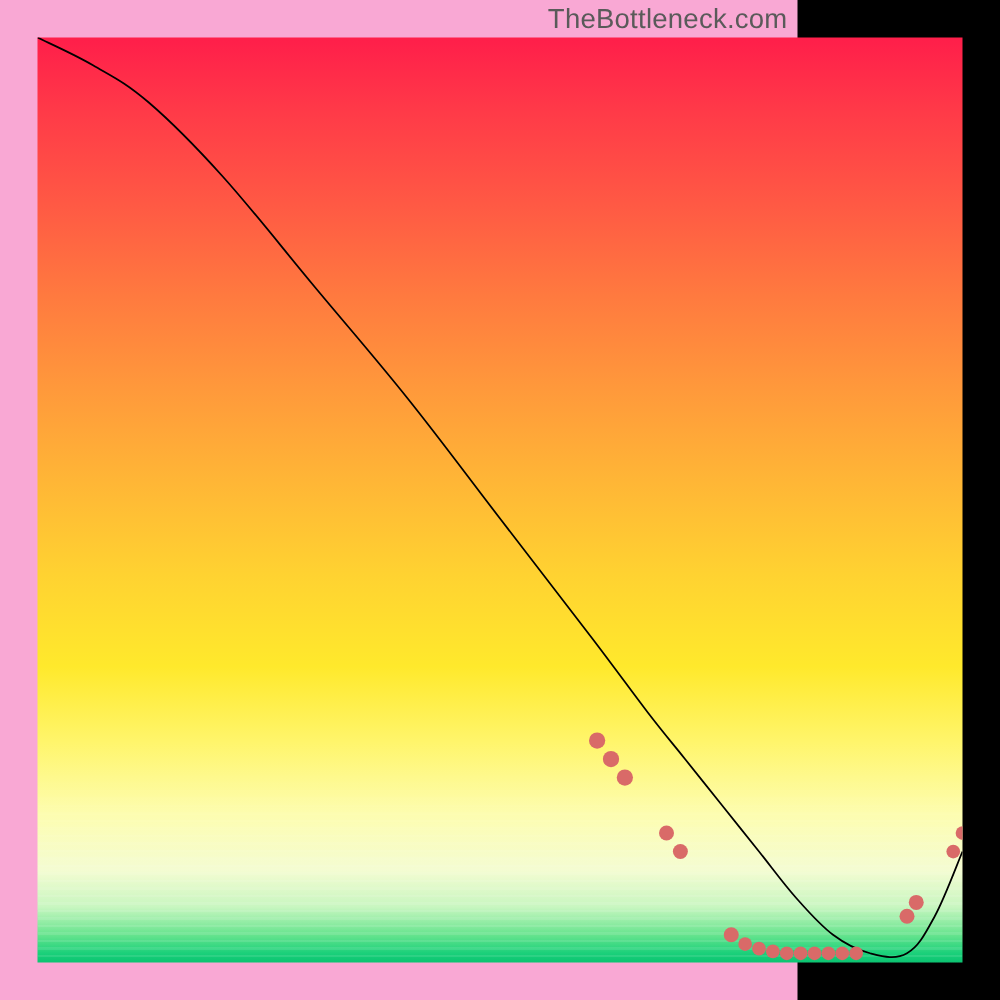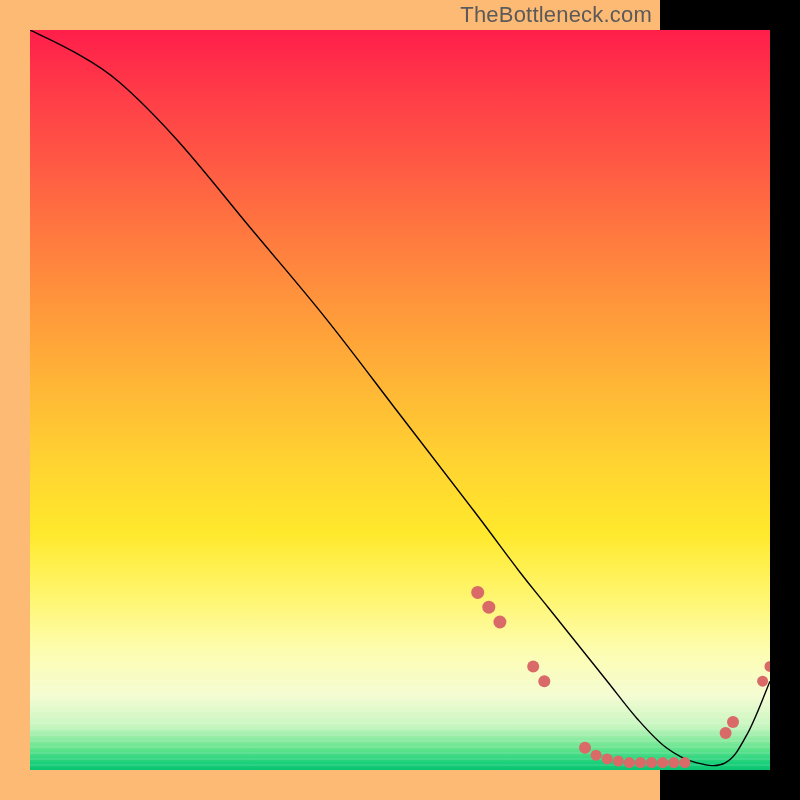--- a/index.html
+++ b/index.html
@@ -8,22 +8,21 @@
     width: 800px;
     height: 800px;
     overflow: hidden;
     background: #000;
     font-family: Arial, Helvetica, sans-serif;
   }
   .container {
     position: relative;
     width: 638px;
     height: 800px;
-    background: #fdba74;
-    padding-left: 22px;
+    background: #f9a8d4;
   }
   .watermark {
     position: absolute;
     top: 2px;
     right: 8px;
     color: #5a5a5a;
     font-size: 22px;
     font-weight: 400;
     letter-spacing: 0.2px;
     z-index: 5;

